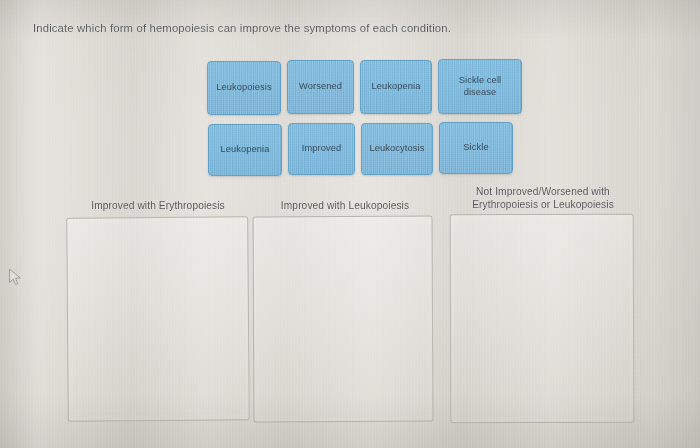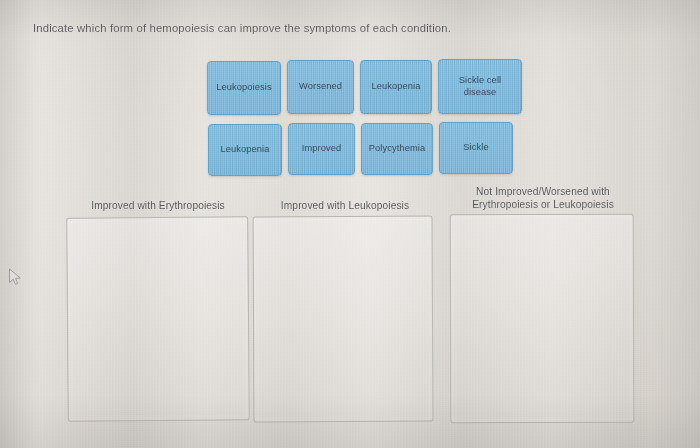--- a/index.html
+++ b/index.html
@@ -182,21 +182,21 @@
     <div class="tile t3">
       <span>Sickle cell disease</span>
     </div>
     <div class="tile t4">
       <span>Leukopenia</span>
     </div>
     <div class="tile t5">
       <span>Improved</span>
     </div>
     <div class="tile t6">
-      <span>Polycythemia</span>
+      <span>Leukocytosis</span>
     </div>
     <div class="tile t7">
       <span>Sickle</span>
     </div>
   </div>
 
   <div class="cat-label c0-label">Improved with Erythropoiesis</div>
   <div class="dropzone z0"></div>
 
   <div class="cat-label c1-label">Improved with Leukopoiesis</div>

